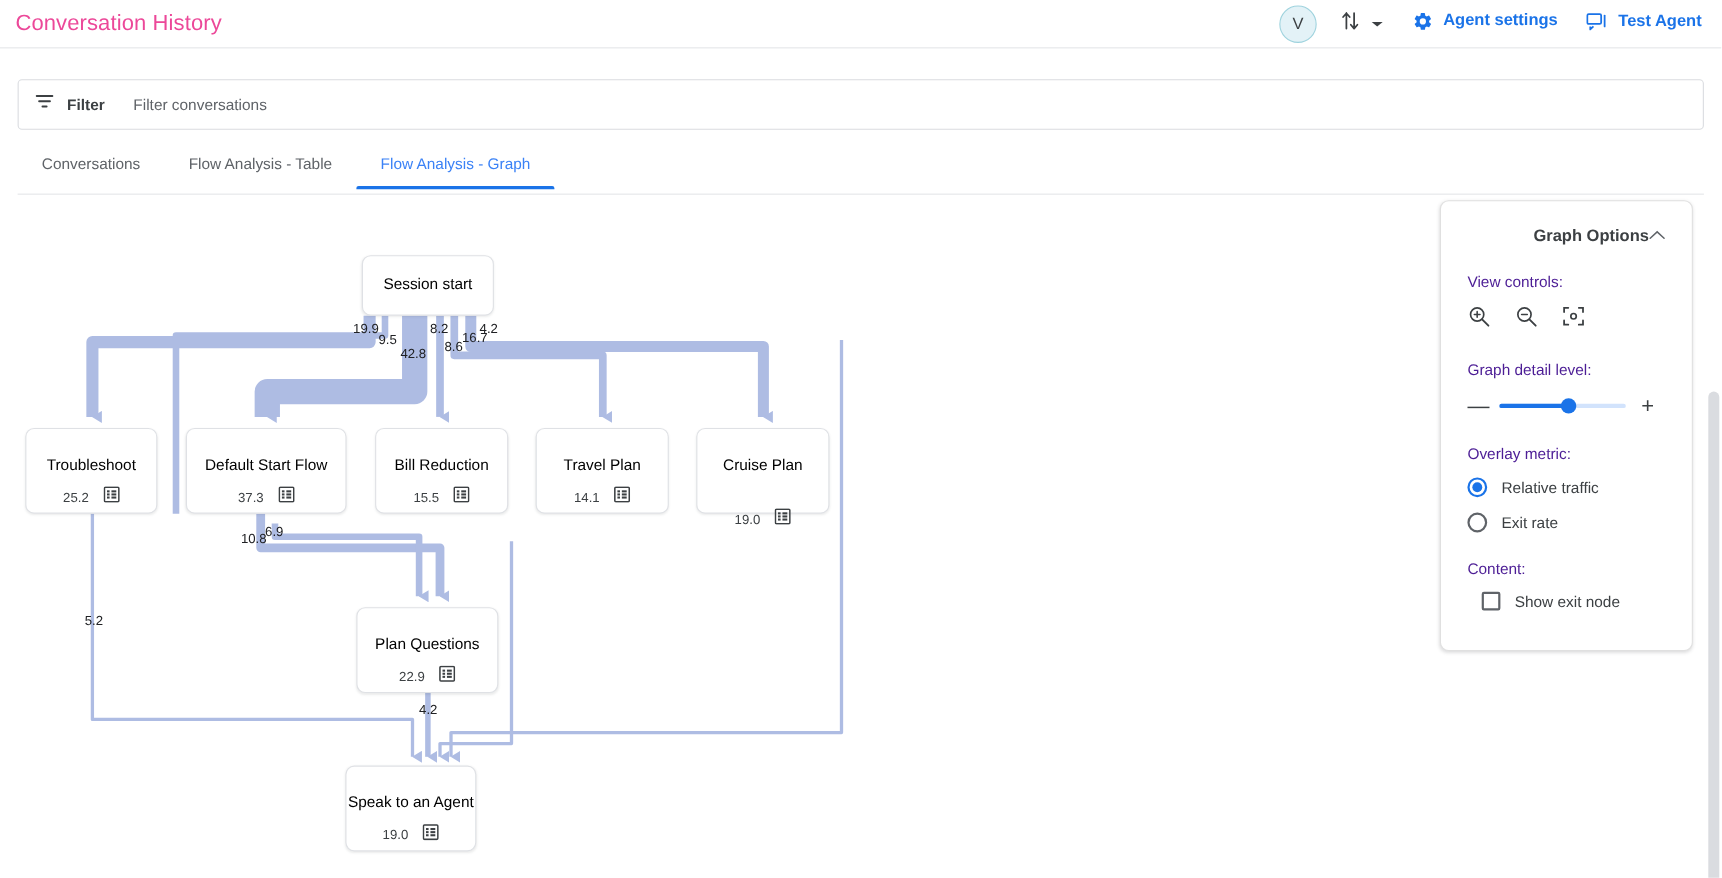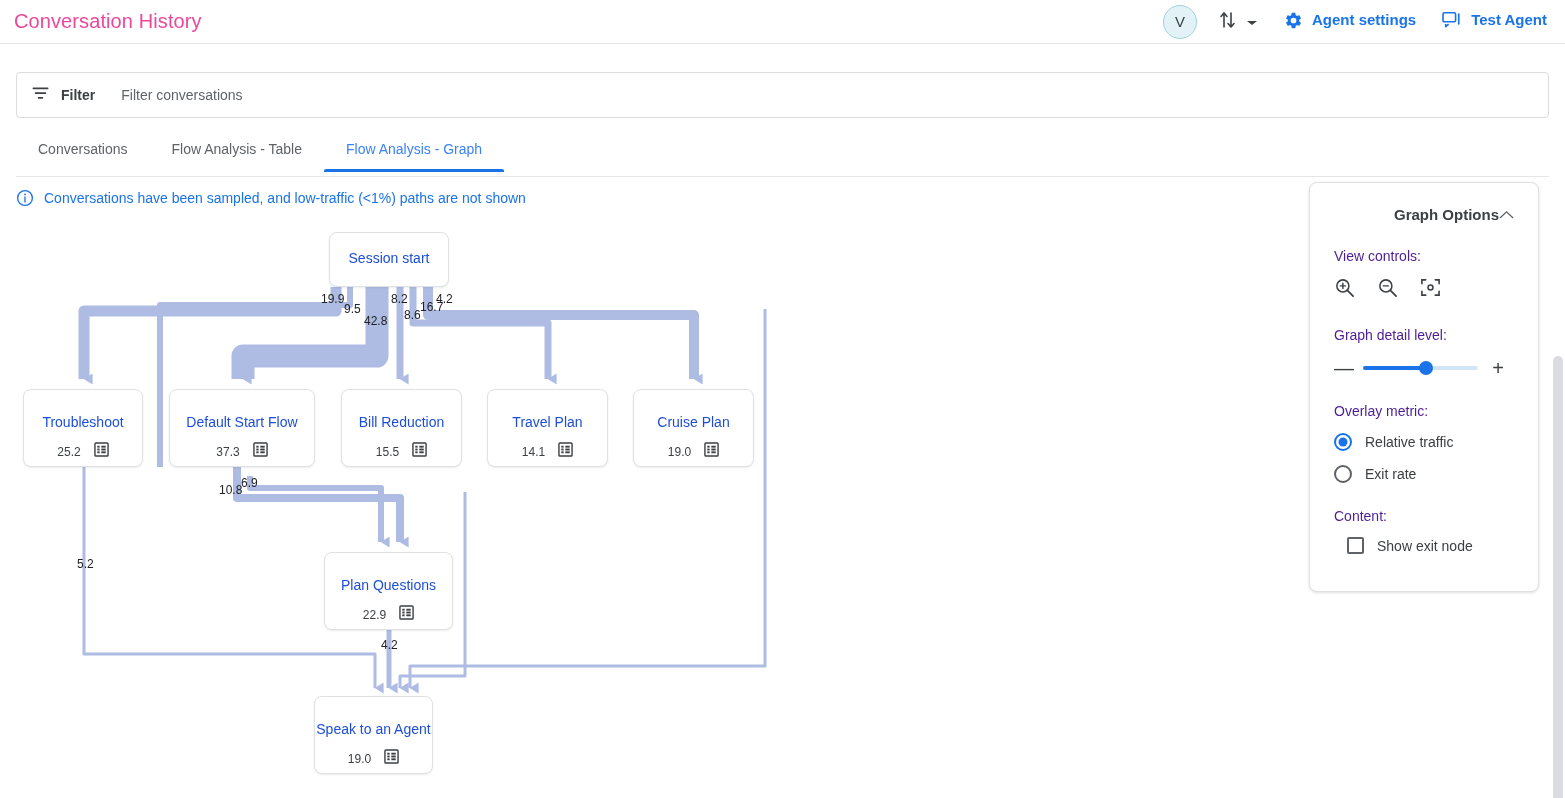--- a/index.html
+++ b/index.html
@@ -83,21 +83,21 @@
   }
   .graph-svg { position:absolute; left:0; top:0; }
 
   .node {
     position:absolute; background:#fff; border:1px solid #dfe1e5;
     border-radius:8px; box-shadow:0 1px 2px rgba(60,64,67,.10);
     display:flex; flex-direction:column; align-items:center;
     justify-content:flex-start; cursor:pointer;
   }
   .node-title {
-    font-size:14px; color:#1d4ed8; margin-top:24px; white-space:nowrap;
+    font-size:14px; color:#000000; margin-top:24px; white-space:nowrap;
   }
   .node-metric-row {
     display:flex; align-items:center; gap:13px; margin-top:12px;
   }
   .node-metric { font-size:12px; color:#3c4043; }
   .list-icon { display:block; }
 
   .edge-label {
     position:absolute; font-size:12px; color:#202124; white-space:nowrap;
   }
@@ -225,30 +225,20 @@
     <span class="filter-label">Filter</span>
     <input class="filter-input" type="text" placeholder="Filter conversations" style="">
   </div>
 
   <div class="tabs">
     <div class="tab">Conversations</div>
     <div class="tab">Flow Analysis - Table</div>
     <div class="tab active">Flow Analysis - Graph</div>
   </div>
 
-  <div class="notice">
-    <span>
-      <svg width="18" height="18" viewBox="0 0 20 20" fill="none">
-        <circle cx="10" cy="10" r="8.2" stroke="#1a73e8" stroke-width="1.5"></circle>
-        <circle cx="10" cy="6" r="1" fill="#1a73e8"></circle>
-        <path d="M10 8.8v5.6" stroke="#1a73e8" stroke-width="1.5" stroke-linecap="round"></path>
-      </svg>
-    </span>
-    <span>Conversations have been sampled, and low-traffic (&lt;1%) paths are not shown</span>
-  </div>
 
   <div class="canvas">
 
     <svg class="graph-svg" width="1549" height="622">
       <defs>
         <marker id="arw" markerWidth="11" markerHeight="9" refX="5.5" refY="8.6" orient="auto" markerUnits="userSpaceOnUse">
           <path d="M0,0 L11,0 L5.5,9 Z" fill="#aebce3"></path>
         </marker>
       </defs>
       <g fill="none" stroke="#aebce3" stroke-linejoin="round" stroke-linecap="butt">
@@ -348,21 +338,21 @@
               <rect x="7.8" y="4" width="4.7" height="2" fill="#3c4043"></rect>
             <rect x="3.5" y="7" width="2.5" height="2" fill="#3c4043"></rect>
               <rect x="7.8" y="7" width="4.7" height="2" fill="#3c4043"></rect>
             <rect x="3.5" y="10" width="2.5" height="2" fill="#3c4043"></rect>
               <rect x="7.8" y="10" width="4.7" height="2" fill="#3c4043"></rect>
           </svg>
         </span>
       </div>
     </div>
 
-    <div class="node" style="left:633px; top:213px; width:121px; height:78px;">
+    <div class="node" style="left:633px; top:213px; width:121px; height:78px;gap:20px;">
       <span class="node-title">Cruise Plan</span>
       <div class="node-metric-row">
         <span class="node-metric">19.0</span>
         <span class="list-icon">
           <svg width="15" height="15" viewBox="0 0 16 16">
             <rect x="1" y="1" width="14" height="14" rx="1" fill="none" stroke="#3c4043" stroke-width="1.5"></rect>
             <rect x="3.5" y="4" width="2.5" height="2" fill="#3c4043"></rect>
               <rect x="7.8" y="4" width="4.7" height="2" fill="#3c4043"></rect>
             <rect x="3.5" y="7" width="2.5" height="2" fill="#3c4043"></rect>
               <rect x="7.8" y="7" width="4.7" height="2" fill="#3c4043"></rect>

